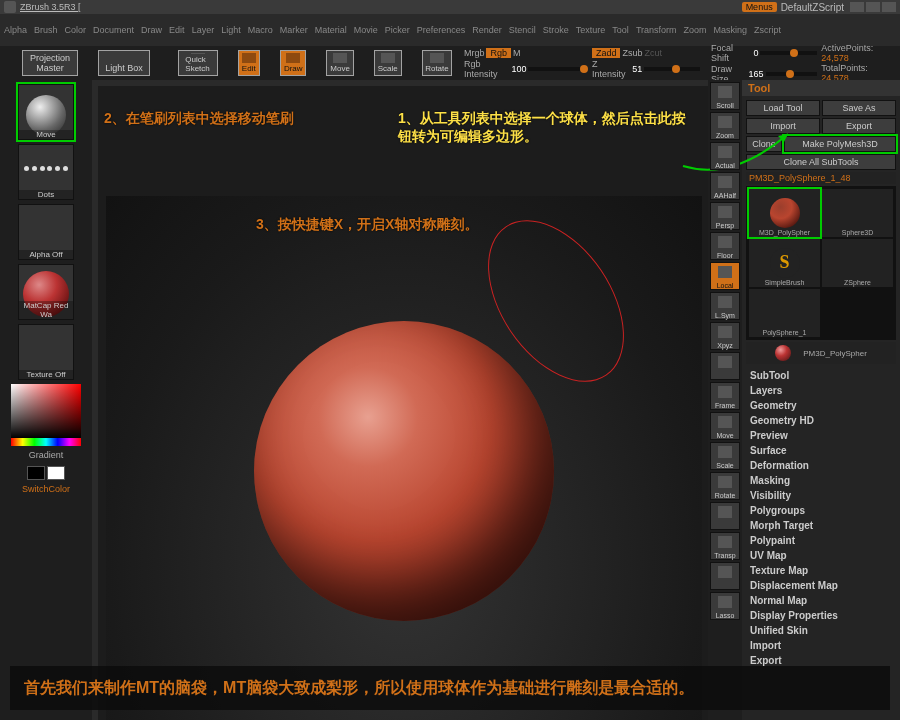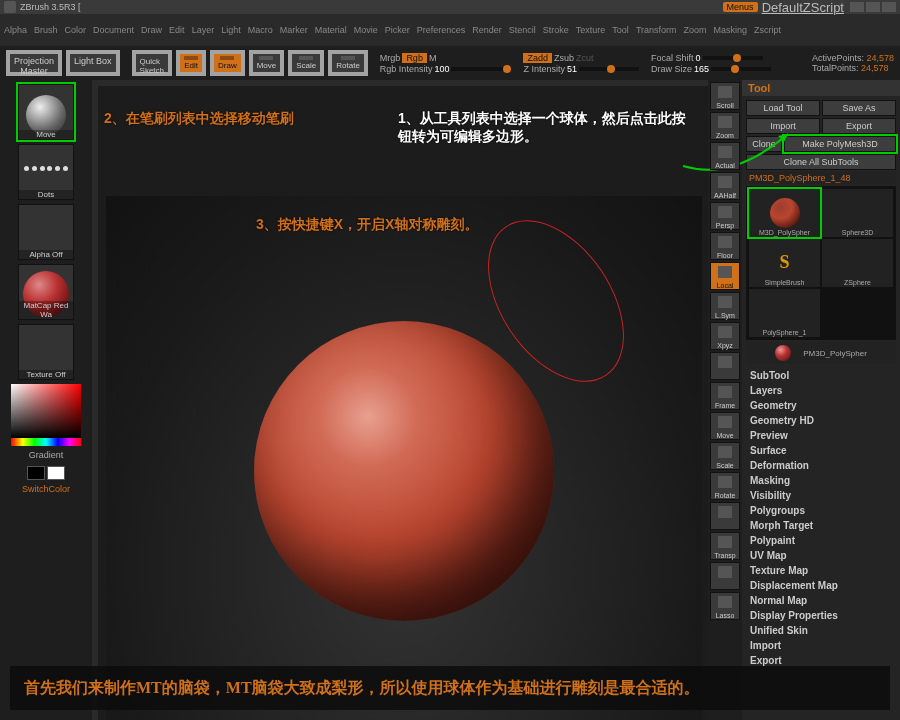--- a/index.html
+++ b/index.html
@@ -1,31 +1,31 @@
 <!DOCTYPE html>
 <html><head>
 <meta charset="utf-8">
 <style>
   * { margin:0; padding:0; box-sizing:border-box; font-family:Verdana,Arial,sans-serif; }
   body { background:#2a2a2a; color:#aaa; width:900px; height:720px; overflow:hidden; position:relative; font-size:10px; }
   
   .titlebar { height:14px; background:#3a3a3a; display:flex; align-items:center; padding:0 4px; }
   .titlebar .logo { width:12px; height:12px; background:#555; border-radius:2px; margin-right:4px; }
-  .titlebar .title { flex:1; color:#bbb; font-size:9px; }
+  .titlebar .title { flex:1; color:#bbb; font-size:9px;text-decoration:underline; }
   .titlebar .script { display:flex; gap:4px; align-items:center; }
   .titlebar .pill { background:#d07018; color:#111; font-size:9px; padding:0 4px; border-radius:2px; }
-  .titlebar .scriptname { color:#bbb; font-size:13px;text-decoration:underline; }
+  .titlebar .scriptname { color:#bbb; font-size:10px; }
   .titlebar .winbtns { display:flex; gap:2px; margin-left:6px;}
   .titlebar .winbtns .wb { width:14px; height:10px; background:#555; }
   
   .menubar { height:14px; background:#2a2a2a; display:flex; align-items:center; padding:16px 4px; gap:7px; }
   .menubar span { color:#888; font-size:9px; cursor:default; }
   
   .toolbar { height:34px; background:#1e1e1e; display:flex; align-items:center; padding:2px 6px; gap:4px; }
-  .tbtn { background:#3a3a3a; color:#ccc; font-size:9px; padding:2px 4px; border:4px solid #a3a3a3; display:flex; flex-direction:column; align-items:center; justify-content:flex-start; height:26px; min-width:34px; }
+  .tbtn { background:#3a3a3a; color:#ccc; font-size:9px; padding:2px 4px; border:1px solid #a3a3a3; display:flex; flex-direction:column; align-items:center; justify-content:flex-end; height:26px; min-width:34px;margin-left:16px; }
   .tbtn.small { height:26px; min-width:22px; }
   .tbtn.orange { background:#d07018; color:#111; }
   .tbtn .ico { width:14px; height:12px; background:#555; margin-bottom:1px; }
   .tbtn.orange .ico { background:#8e4a10; }
   .tsep { width:4px; }
   .tgroup { display:flex; flex-direction:column; gap:1px; }
   .tfield { display:flex; align-items:center; gap:2px; }
   .tlabel { color:#aaa; font-size:9px; }
   .tlabel.orange { background:#d07018; color:#111; padding:0 4px; }
   .slider { width:60px; height:4px; background:#111; position:relative; }
@@ -50,21 +50,21 @@
   .llabel { font-size:9px; color:#aaa; text-align:center;}
   .sclabel { font-size:9px; color:#d07018; text-align:center;}
   
   .canvaswrap { flex:1; position:relative; background:#1c1c1c; margin:6px 0 6px 6px; }
   .canvas { position:absolute; left:8px; top:110px; right:6px; bottom:6px; background:radial-gradient(ellipse at 50% 70%, #333 0%, #1a1a1a 70%, #121212); overflow:hidden;}
   .ball { position:absolute; left:50%; top:50%; width:300px; height:300px; margin:-140px 0 0 -150px; border-radius:50%;
           background:radial-gradient(circle at 38% 32%, #e8a090 0%, #d16a55 18%, #b9452f 45%, #7a2518 80%, #3d120c 100%);
           box-shadow: inset -25px -35px 60px rgba(0,0,0,.6);}
   .ring { position:absolute; left:360px; top:50px; width:180px; height:110px; border:1px solid #c22; border-radius:50%; transform:rotate(56deg); }
   .anno { position:absolute; color:#d07018; font-size:14px; font-weight:bold; text-shadow:0 0 2px #000;}
-  .anno.green { color:#ffffff; }
+  .anno.green { color:#fde047; }
   .arrow-svg { position:absolute; pointer-events:none;}
   
   .shelf { width:34px; background:#1e1e1e; display:flex; flex-direction:column; gap:2px; padding:2px;}
   .sbtn { width:30px; height:28px; background:#3a3a3a; border:1px solid #111; display:flex; align-items:flex-end; justify-content:center; position:relative;}
   .sbtn.orange { background:#d07018; }
   .sbtn .sl { font-size:7px; color:#ccc; }
   .sbtn.orange .sl { color:#111;}
   .sbtn .sic { position:absolute; top:3px; width:14px; height:12px; background:#555;}
   
   .toolpanel { width:158px; background:#242424; display:flex; flex-direction:column; }
@@ -78,21 +78,21 @@
   .tp-grid { display:grid; grid-template-columns:repeat(2,1fr); gap:2px; background:#111; padding:3px;}
   .tp-cell { height:48px; background:#222; display:flex; flex-direction:column; align-items:center; justify-content:center; position:relative;}
   .tp-cell.sel { outline:2px solid #0c0;}
   .tp-cell .mini { width:30px; height:30px; border-radius:50%;}
   .tp-cell .nm { font-size:7px; color:#aaa; position:absolute; bottom:1px;}
   .tp-sig { background:#222; height:22px; display:flex; align-items:center; justify-content:center;}
   .tp-sig .mini { width:16px; height:16px; border-radius:50%; background:radial-gradient(circle at 35% 30%,#e99,#b33 40%,#411);}
   .tp-sig .nm { font-size:8px; color:#aaa; margin-left:12px;}
   .tp-sect { color:#ccc; font-size:10px; font-weight:bold; padding:2px 8px; cursor:default;}
   
-  .caption { position:absolute; left:10px; right:10px; bottom:10px; padding:10px 14px; background:rgba(12,12,12,.85); color:#d07018; font-size:16px; font-weight:bold; line-height:1.5;font-family:Liberation Serif, serif;}
+  .caption { position:absolute; left:10px; right:10px; bottom:10px; padding:10px 14px; background:rgba(12,12,12,.85); color:#d07018; font-size:16px; font-weight:bold; line-height:1.5;}
 </style>
 </head>
 <body>
 
 <div class="titlebar">
   <div class="logo"></div>
   <div class="title">ZBrush 3.5R3  [</div>
   <div class="script">
     <span class="pill">Menus</span>
     <span class="scriptname">DefaultZScript</span>

